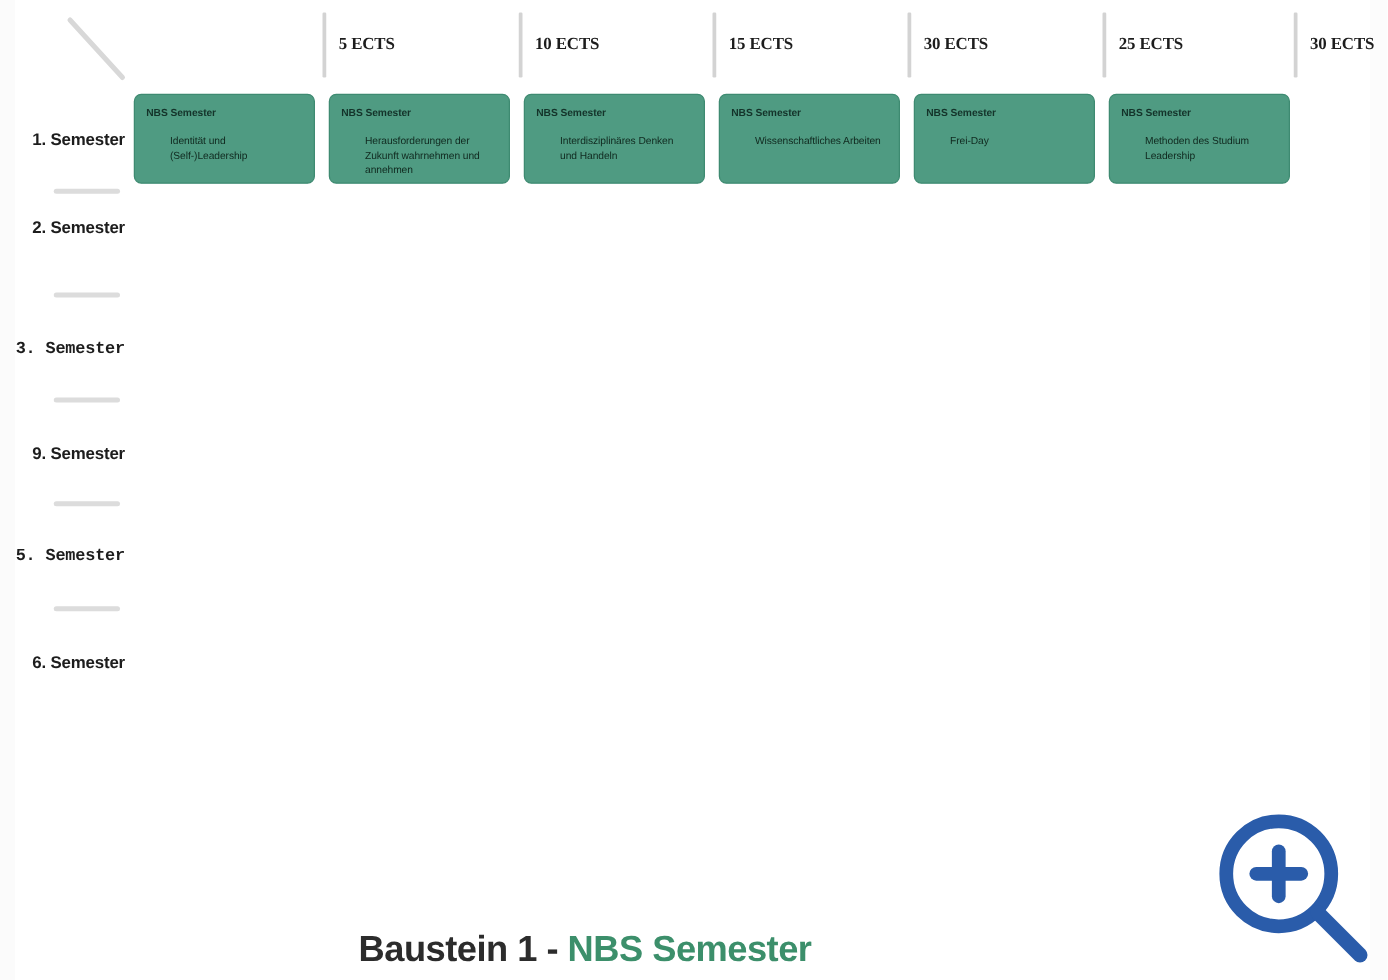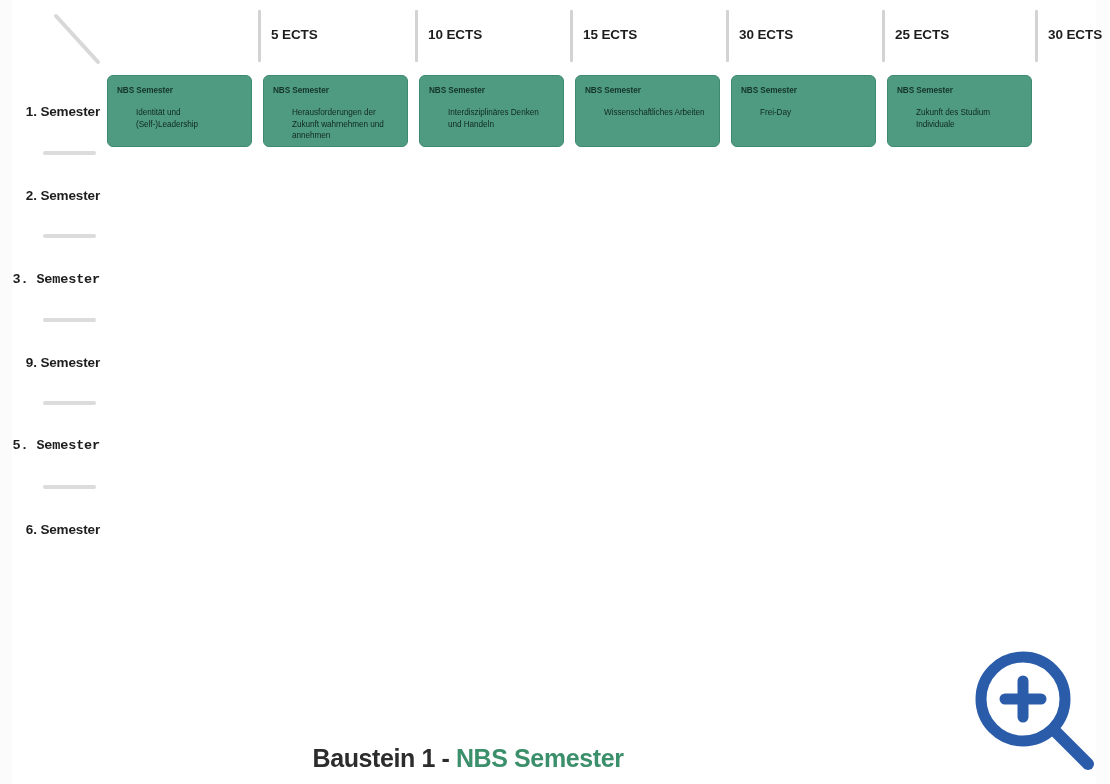--- a/index.html
+++ b/index.html
@@ -43,20 +43,21 @@
     height: 784px;
     background: #fcfcfc;
   }
 
   
   .ects-axis {
     position: absolute;
     left: 0; top: 0;
     width: 1110px;
     height: 70px;
+    font-family: Liberation Serif, serif;
   }
   .ects-mark {
     position: absolute;
     top: 10px;
     height: 52px;
   }
   .ects-tick {
     position: absolute;
     left: 0; top: 0;
     width: 3px;
@@ -147,21 +148,21 @@
     margin-left: 19px;
   }
 
   
   .caption {
     position: absolute;
     left: 0;
     top: 744px;
     width: 936px;
     text-align: center;
-    font-size: 25px;
+    font-size: 29px;
     font-weight: 600;
     letter-spacing: -0.4px;
     white-space: nowrap;
   }
   .caption .cap-main { color: #2c2c2c; }
   .caption .cap-accent { color: #3c8f6b; }
 
   
   .zoom-badge {
     position: absolute;
@@ -208,21 +209,21 @@
         <div class="ects-label">25 ECTS</div>
       </div>
       <div class="ects-mark" style="left: 1035px;">
         <div class="ects-tick"></div>
         <div class="ects-label">30 ECTS</div>
       </div>
     </div>
 
   <div class="semester-col" id="semester-col">
       <div class="semester-label" style="top: 104px;">1. Semester</div>
-      <div class="semester-label" style="top: 188px;">2. Semester</div>
+      <div class="semester-label" style="top: 174px;">2. Semester</div>
       <div class="semester-label" style="top: 272px; font-family: Liberation Mono, monospace;">3. Semester</div>
       <div class="semester-label" style="top: 355px;">9. Semester</div>
       <div class="semester-label" style="top: 438px; font-family: Liberation Mono, monospace;">5. Semester</div>
       <div class="semester-label" style="top: 522px;">6. Semester</div>
       <div class="row-divider" style="top: 151px;"></div>
       <div class="row-divider" style="top: 234px;"></div>
       <div class="row-divider" style="top: 318px;"></div>
       <div class="row-divider" style="top: 401px;"></div>
       <div class="row-divider" style="top: 485px;"></div>
     </div>
@@ -243,21 +244,21 @@
       <div class="module-card" style="left: 575px; top: 75px; background: rgb(79, 155, 130); border-color: rgb(62, 138, 113);">
         <div class="card-kicker">NBS Semester</div>
         <div class="card-title">Wissenschaftliches Arbeiten</div>
       </div>
       <div class="module-card" style="left: 731px; top: 75px; background: rgb(79, 155, 130); border-color: rgb(62, 138, 113);">
         <div class="card-kicker">NBS Semester</div>
         <div class="card-title">Frei-Day</div>
       </div>
       <div class="module-card" style="left: 887px; top: 75px; background: rgb(79, 155, 130); border-color: rgb(62, 138, 113);">
         <div class="card-kicker">NBS Semester</div>
-        <div class="card-title">Zukunft des Studium Individuale</div>
+        <div class="card-title">Methoden des Studium Leadership</div>
       </div>
     </div>
 
   <div class="caption">
     <span class="cap-main">Baustein 1 - </span><span class="cap-accent">NBS Semester</span>
   </div>
 
   <div class="zoom-badge" title="Zoom in">
     <svg width="132" height="132" viewBox="0 0 132 132" xmlns="http://www.w3.org/2000/svg">
       <circle cx="56" cy="56" r="42" fill="none" stroke="#2a5caa" stroke-width="11"></circle>

